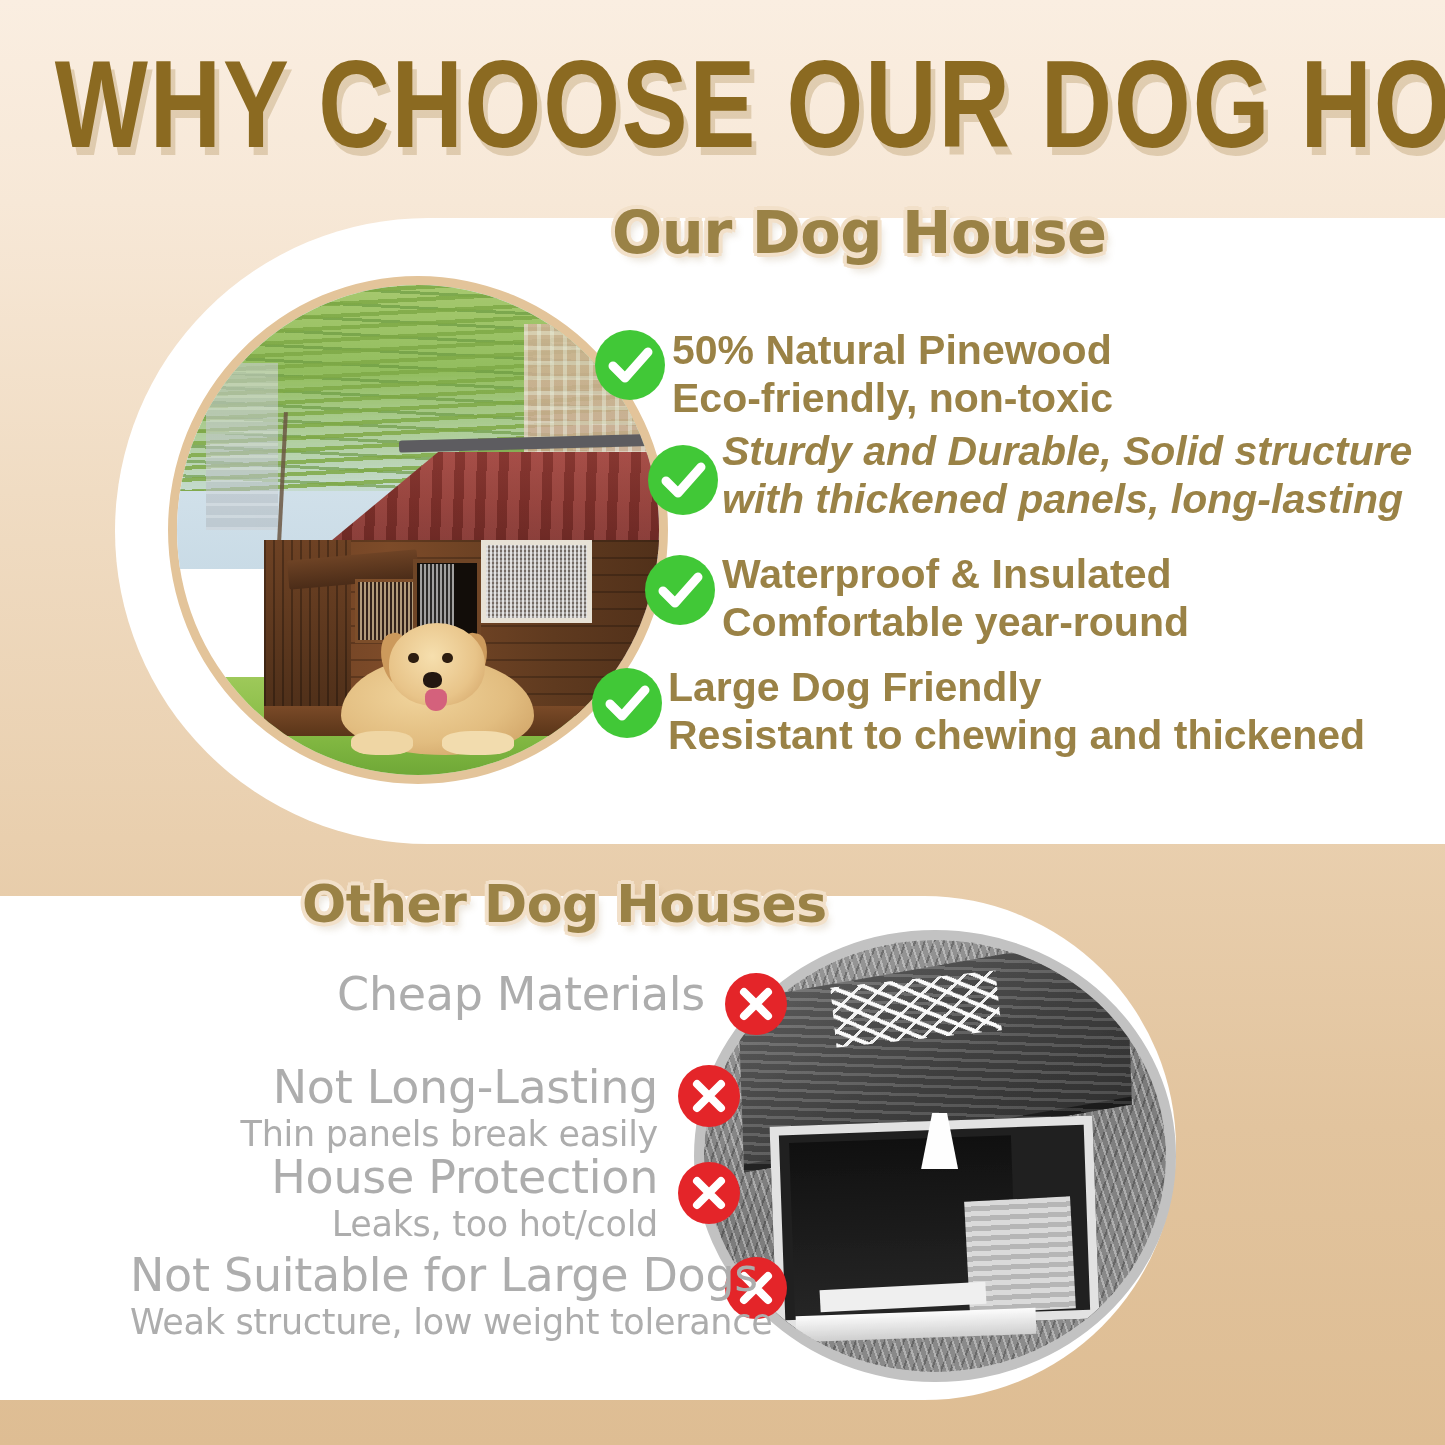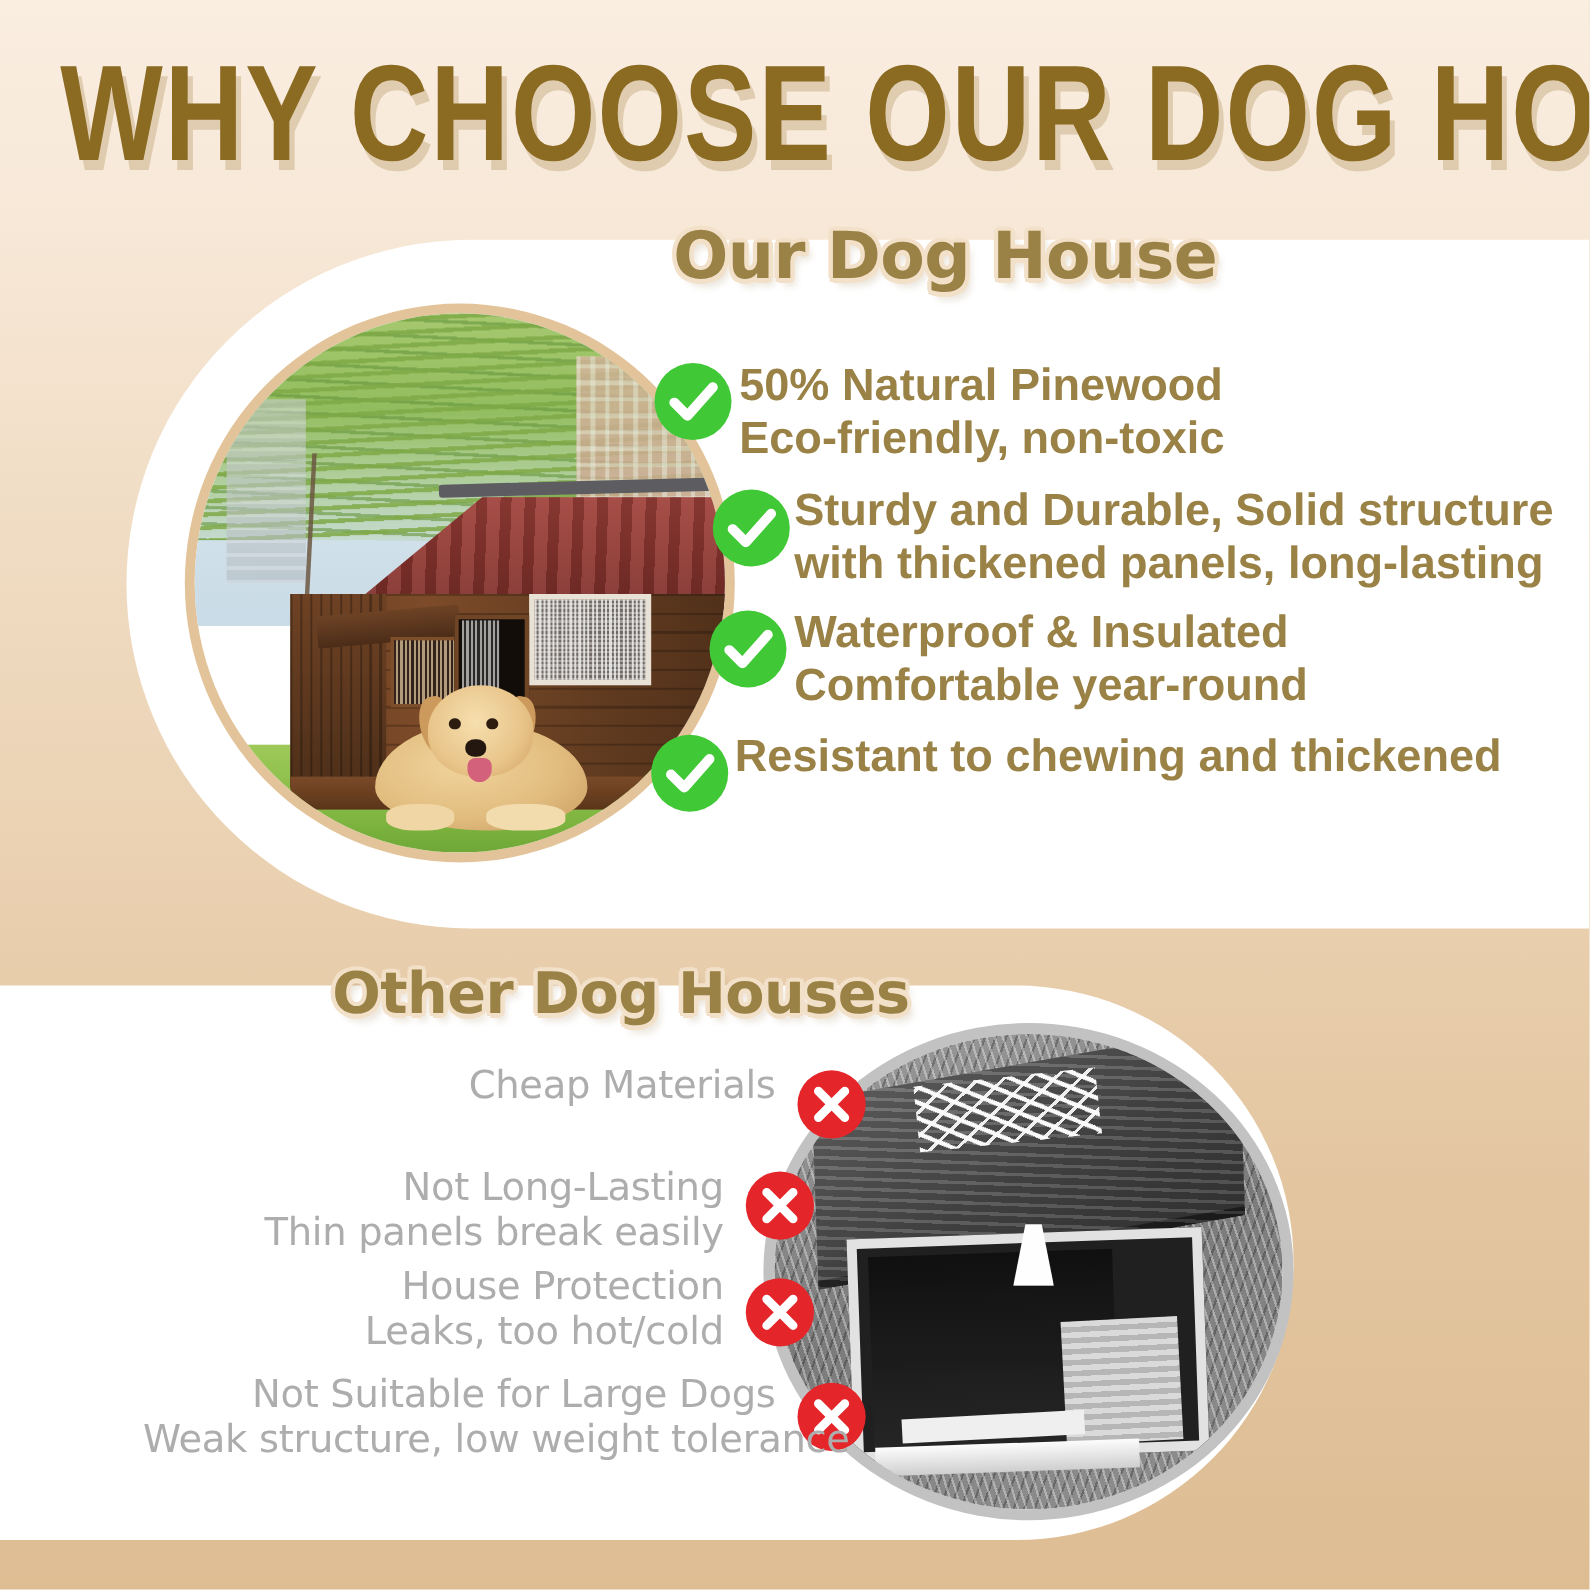--- a/index.html
+++ b/index.html
@@ -206,21 +206,21 @@
 
   
   .neg{
     position:absolute;
     font-family:"DejaVu Sans","Liberation Sans",sans-serif;
     color:#adadad;
     line-height:1.18;
     text-align:right;
     white-space:nowrap;
   }
-  .neg .l1{font-size:35px;display:block;letter-spacing:-0.3px;}
+  .neg .l1{font-size:46px;display:block;letter-spacing:-0.3px;}
   .neg .l2{font-size:35px;display:block;letter-spacing:-0.3px;}
 
   .xmk{
     position:absolute;width:62px;height:62px;border-radius:50%;
     background:#e42529;
   }
   .xmk svg{position:absolute;left:0;top:0;width:62px;height:62px;}
 </style>
 </head>
 <body>
@@ -285,29 +285,30 @@
   <div class="chk" style="left:592px;top:668px;">
     <svg viewBox="0 0 70 70">
         <path d="M18 36 L30 48 L53 22" stroke="#ffffff" stroke-width="9" fill="none" stroke-linecap="round" stroke-linejoin="round"></path>
       </svg>
   </div>
 
   <div class="feat" style="left:672px;top:327px;">
     <span class="l1">50% Natural Pinewood</span>
     <span class="l2">Eco-friendly, non-toxic</span>
   </div>
-  <div class="feat" style="left:722px;top:440px;">
+  <div class="feat" style="left:722px;top:428px;font-style:italic;">
     <span class="l1">Sturdy and Durable,  Solid structure</span>
     <span class="l2">with thickened panels, long-lasting</span>
   </div>
   <div class="feat" style="left:722px;top:551px;">
     <span class="l1">Waterproof &amp; Insulated</span>
     <span class="l2">Comfortable year-round</span>
   </div>
   <div class="feat" style="left:668px;top:664px;">
+    <span class="l1">Large Dog Friendly</span>
     <span class="l2">Resistant to chewing and thickened</span>
   </div>
 
   <div class="card-bot"></div>
 
   <div class="other-head">Other Dog Houses</div>
 
   <div class="oval-bot">
     <div class="b-grass"></div>
     <div class="b-roof"></div>

